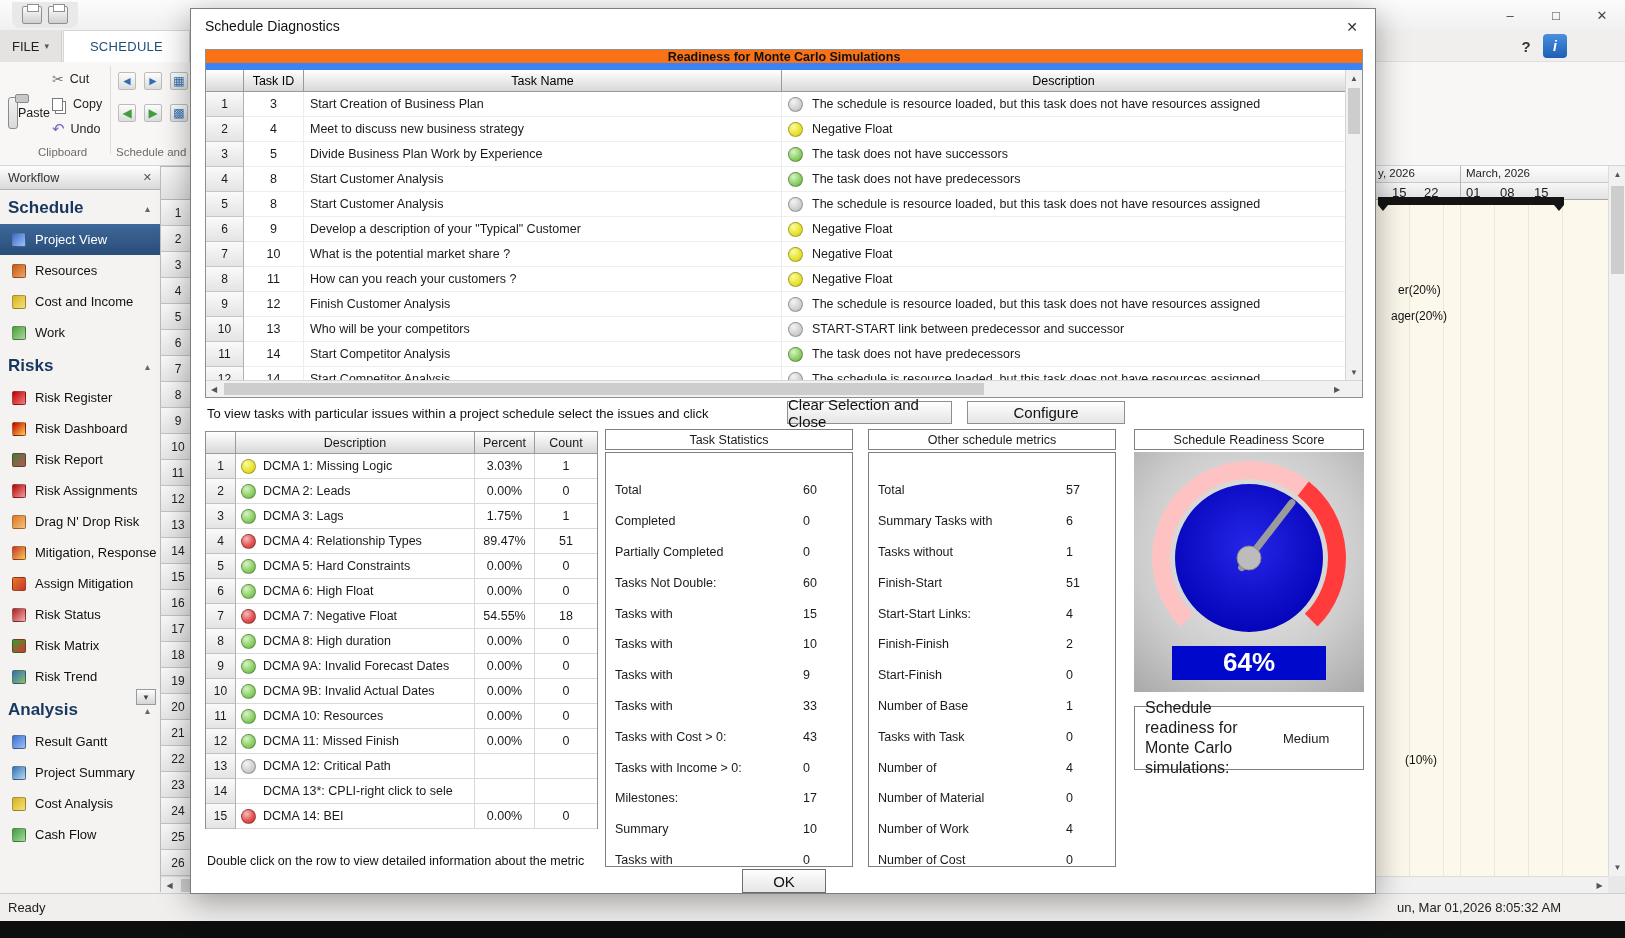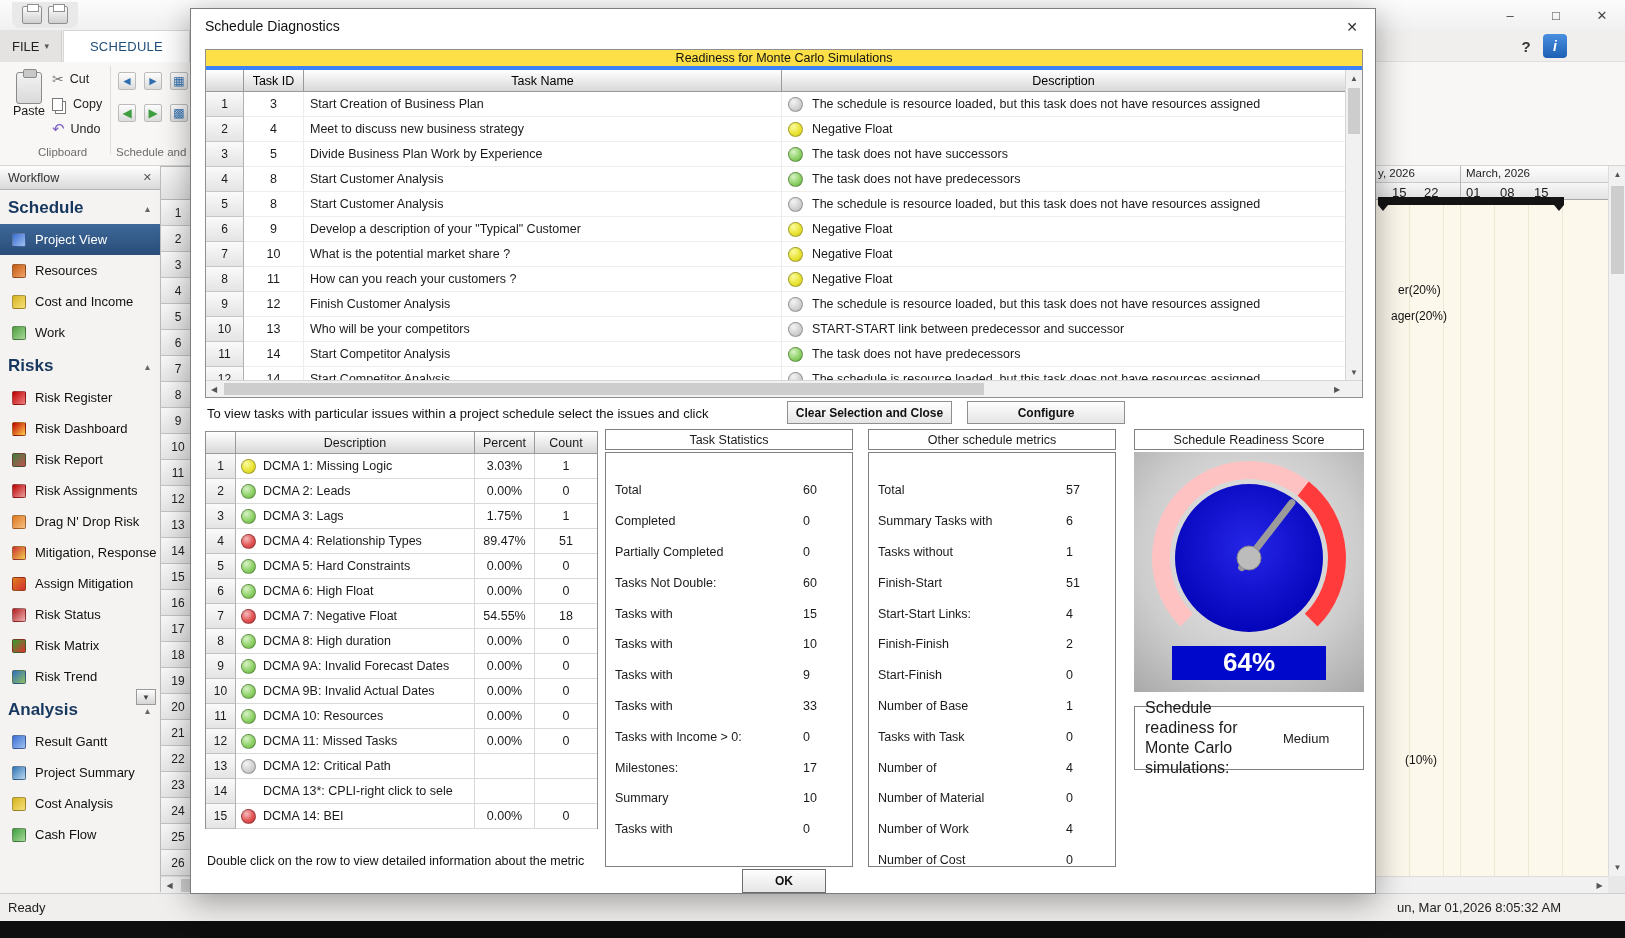--- a/index.html
+++ b/index.html
@@ -14,21 +14,21 @@
   .qat-ic:before { content:""; position:absolute; left:4px; top:-3px; width:10px; height:6px; background:#fff; border:1px solid #8f8f8f; }
   #win-controls { position:absolute; right:0; top:0; display:flex; }
   .wc { width:46px; height:30px; display:flex; align-items:center; justify-content:center; color:#444; font-size:13px; }
   #tabrow { position:absolute; left:0; top:30px; width:1625px; height:32px; background:#f0efee; border-bottom:1px solid #e0e0e0; }
   #file-btn { position:absolute; left:0; top:0; width:62px; height:32px; display:flex; align-items:center; justify-content:center; gap:5px; background:#e4e3e2; border-right:1px solid #cfcfcf; font-size:13px; color:#222; }
   #file-caret { font-size:9px; color:#555; }
   #schedule-tab { position:absolute; left:63px; top:0; width:127px; height:32px; display:flex; align-items:center; justify-content:center; background:#fff; border:1px solid #d6d6d6; border-bottom:none; color:#1f4e79; font-size:13px; letter-spacing:.3px; }
   #help-btn { position:absolute; right:88px; top:5px; width:22px; height:22px; display:flex; align-items:center; justify-content:center; font-weight:bold; font-size:15px; color:#333; }
   #info-btn { position:absolute; right:58px; top:4px; width:24px; height:24px; background:linear-gradient(#4a8fe0,#1c5fb4); border-radius:4px; color:#fff; font-weight:bold; font-style:italic; font-size:14px; display:flex; align-items:center; justify-content:center; }
   #ribbon { position:absolute; left:0; top:62px; width:1625px; height:104px; background:#f8f7f6; border-bottom:1px solid #d5d5d5; }
-  #paste-btn { position:absolute; left:8px; top:4px; width:42px; height:88px; display:flex; flex-direction:column; align-items:center; justify-content:flex-start; padding-top:6px; }
+  #paste-btn { position:absolute; left:8px; top:4px; width:42px; height:88px; display:flex; flex-direction:row; align-items:center; justify-content:flex-start; padding-top:6px; }
   .clipboard-ic { width:26px; height:32px; background:linear-gradient(#f3f3f3,#d9d9d9); border:1px solid #8a8a8a; border-radius:3px; position:relative; }
   .clipboard-ic:before { content:""; position:absolute; left:6px; top:-4px; width:12px; height:7px; background:#c8c8c8; border:1px solid #8a8a8a; border-radius:2px; }
   .small-cmd { position:absolute; left:52px; height:22px; display:flex; align-items:center; gap:6px; font-size:12.5px; color:#222; }
   .cut-glyph { color:#777; font-size:14px; }
   .copy-ic { width:11px; height:13px; border:1px solid #7a7a7a; background:#fff; box-shadow:3px 3px 0 -1px #fff, 3px 3px 0 0 #7a7a7a; margin-right:4px; }
   .undo-glyph { color:#7a5cc0; font-size:15px; }
   .rib-sep { position:absolute; top:4px; height:88px; width:1px; background:#dcdcdc; }
   .group-label { position:absolute; top:84px; font-size:11.5px; color:#6b6b6b; }
   .rib-ic-row { position:absolute; display:flex; gap:8px; }
   .rib-mini { width:18px; height:18px; display:flex; align-items:center; justify-content:center; font-size:12px; background:linear-gradient(#fdfdfd,#dcdcdc); border:1px solid #bcbcbc; border-radius:2px; color:#2d6db0; }
@@ -82,21 +82,21 @@
   #taskbar { position:absolute; left:0; top:921px; width:1625px; height:17px; background:#0e0e0e; }
 
   
   #dialog { position:absolute; left:190px; top:8px; width:1186px; height:886px; background:#fff; border:1px solid #7d7d7d; box-shadow:0 8px 30px rgba(0,0,0,.35); z-index:50; }
   #dlg-titlebar { position:absolute; left:0; top:0; width:100%; height:34px; background:#fff; }
   #dlg-title { position:absolute; left:14px; top:9px; font-size:14px; color:#111; }
   #dlg-close { position:absolute; right:8px; top:6px; width:30px; height:24px; display:flex; align-items:center; justify-content:center; font-size:14px; color:#333; }
 
   
   #rt { position:absolute; left:14px; top:40px; width:1158px; height:349px; border:1px solid #8f8f8f; background:#fff; display:flex; flex-direction:column; }
-  #rt-caption { height:20px; border-bottom:4px solid #3b82f6; display:flex; align-items:center; justify-content:center; font-size:12.5px; color:#111; background:#fde047; }
+  #rt-caption { height:20px; border-bottom:7px solid #3b82f6; display:flex; align-items:center; justify-content:center; font-size:12.5px; color:#111; background:#f97316;font-weight:bold; }
   #rt-mid { display:flex; flex:1; min-height:0; }
   #rt-cols { flex:1; min-width:0; display:flex; flex-direction:column; }
   #rt-header { display:grid; grid-template-columns:38px 60px 478px 1fr; height:22px; }
   .rt-hcell { background:linear-gradient(#ffffff,#d8d8d8); border-right:1px solid #9a9a9a; border-bottom:1px solid #9a9a9a; display:flex; align-items:center; justify-content:center; font-size:12.5px; color:#000; }
   #rt-body { flex:1; overflow:hidden; }
   .rt-row { display:grid; grid-template-columns:38px 60px 478px 1fr; height:25px; align-items:center; }
   .rt-num { height:25px; background:linear-gradient(#fafafa,#e4e4e4); border-right:1px solid #b0b0b0; border-bottom:1px solid #c6c6c6; display:flex; align-items:center; justify-content:center; font-size:12px; }
   .rt-id { height:25px; display:flex; align-items:center; justify-content:center; font-size:12.5px; border-right:1px solid #ececec; border-bottom:1px solid #f0eded; }
   .rt-name { height:25px; display:flex; align-items:center; padding-left:6px; font-size:12.5px; border-right:1px solid #ececec; border-bottom:1px solid #f0eded; white-space:nowrap; overflow:hidden; }
   .rt-desc { height:25px; display:flex; align-items:center; gap:9px; padding-left:6px; font-size:12.5px; border-bottom:1px solid #f0eded; white-space:nowrap; overflow:hidden; }
@@ -105,21 +105,21 @@
   #rt-vscroll { width:17px; background:#f1f1f1; border-left:1px solid #d5d5d5; position:relative; }
   #rt-vscroll .up { position:absolute; top:0; width:16px; height:16px; }
   #rt-vscroll .down { position:absolute; bottom:0; width:16px; height:16px; }
   #rt-vscroll .thumb { position:absolute; top:18px; left:2px; width:12px; height:46px; background:#cdcdcd; }
   #rt-hscroll { height:17px; background:#f1f1f1; border-top:1px solid #d5d5d5; position:relative; }
   #rt-hscroll .left { position:absolute; left:0; width:16px; height:16px; }
   #rt-hscroll .right { position:absolute; right:17px; width:16px; height:16px; }
   #rt-hscroll .thumb { position:absolute; left:18px; top:2px; width:760px; height:12px; background:#cdcdcd; }
 
   #dlg-hint { position:absolute; left:16px; top:397px; font-size:13px; color:#111; }
-  .btn { position:absolute; background:linear-gradient(#fefefe,#e5e5e5); border:1px solid #8f8f8f; display:flex; align-items:center; justify-content:center; font-size:12px; color:#111;font-weight:bold; }
+  .btn { position:absolute; background:linear-gradient(#fefefe,#e5e5e5); border:1px solid #8f8f8f; display:flex; align-items:center; justify-content:center; font-size:15px; color:#111; }
   #btn-clear { left:596px; top:392px; width:165px; height:23px; }
   #btn-configure { left:776px; top:392px; width:158px; height:23px; }
   #btn-ok { left:551px; top:860px; width:84px; height:24px; border-color:#6e6e6e; }
 
   .panel-title { height:21px; border:1px solid #7f7f7f; display:flex; align-items:center; justify-content:center; font-size:12.5px; background:#fff; }
 
   
   #dcma { position:absolute; left:14px; top:420px; width:393px; }
   #dcma-grid { margin-top:2px; border:1px solid #8f8f8f; border-bottom:none; }
   #dcma-header { display:grid; grid-template-columns:30px 239px 60px 1fr; height:22px; }
@@ -640,21 +640,21 @@
                 <span class="dot" style="background:radial-gradient(circle at 35% 30%, #d8f2c6, #8fd268 55%, #62ae3c)"></span>
                 <span>DCMA 10: Resources</span>
               </div>
               <div class="dc-pct">0.00%</div>
               <div class="dc-cnt">0</div>
             </div>
             <div class="dc-row">
               <div class="dc-num">12</div>
               <div class="dc-desc">
                 <span class="dot" style="background:radial-gradient(circle at 35% 30%, #d8f2c6, #8fd268 55%, #62ae3c)"></span>
-                <span>DCMA 11: Missed Tasks</span>
+                <span>DCMA 11: Missed Finish</span>
               </div>
               <div class="dc-pct">0.00%</div>
               <div class="dc-cnt">0</div>
             </div>
             <div class="dc-row">
               <div class="dc-num">13</div>
               <div class="dc-desc">
                 <span class="dot" style="background:radial-gradient(circle at 35% 30%, #f4f4f4, #d2d2d2 55%, #b8b8b8)"></span>
                 <span>DCMA 12: Critical Path</span>
               </div>
@@ -711,20 +711,24 @@
             <span class="stat-label">Tasks with</span>
             <span class="stat-value">10</span>
           </div>
           <div class="stat-row">
             <span class="stat-label">Tasks with</span>
             <span class="stat-value">9</span>
           </div>
           <div class="stat-row">
             <span class="stat-label">Tasks with</span>
             <span class="stat-value">33</span>
+          </div>
+          <div class="stat-row">
+            <span class="stat-label">Tasks with Cost &gt; 0:</span>
+            <span class="stat-value">43</span>
           </div>
           <div class="stat-row">
             <span class="stat-label">Tasks with Income &gt; 0:</span>
             <span class="stat-value">0</span>
           </div>
           <div class="stat-row">
             <span class="stat-label">Milestones:</span>
             <span class="stat-value">17</span>
           </div>
           <div class="stat-row">

